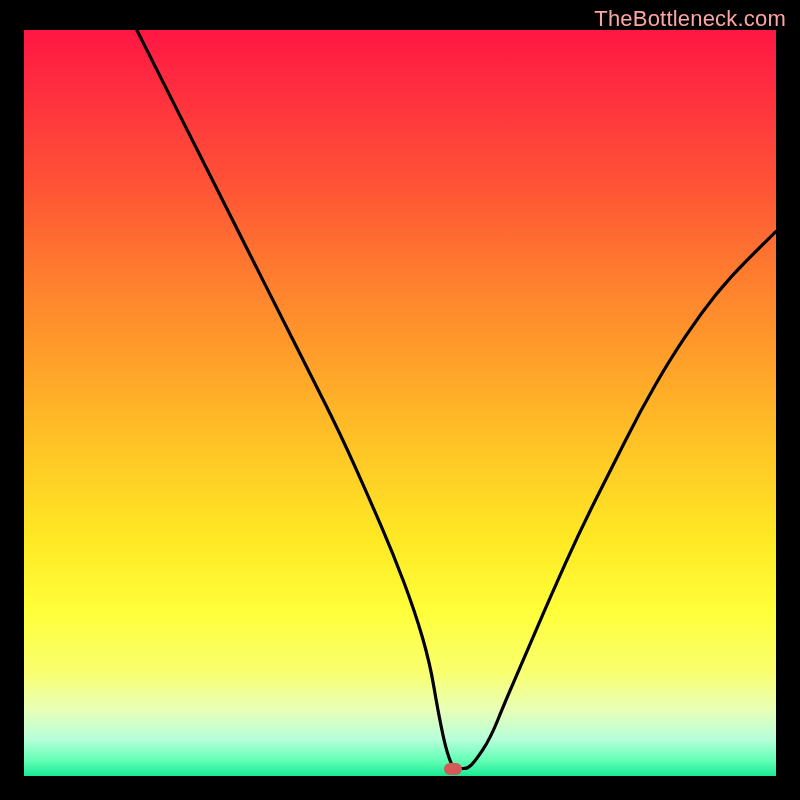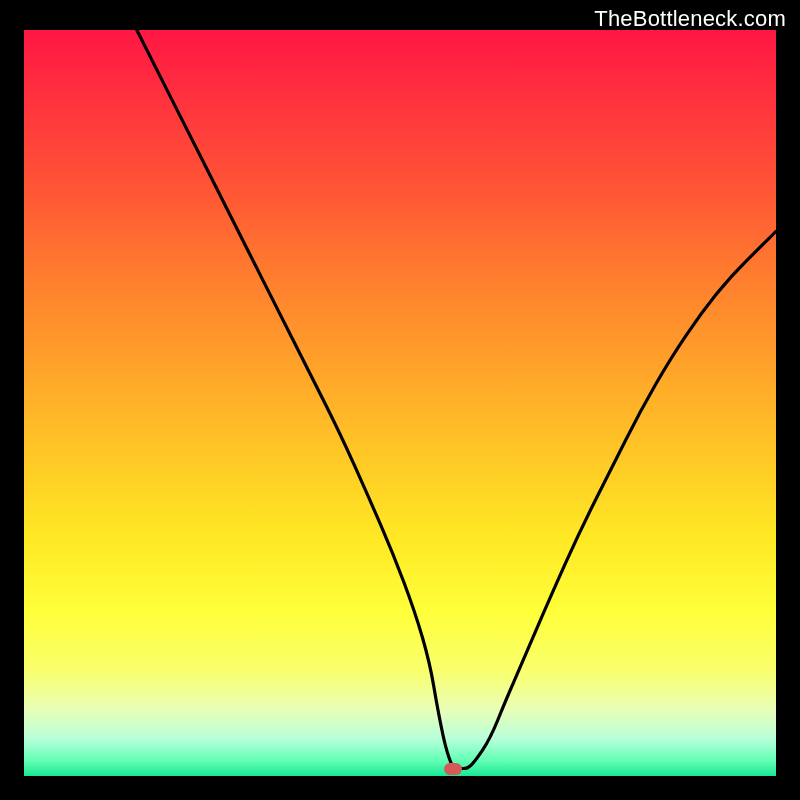--- a/index.html
+++ b/index.html
@@ -14,21 +14,21 @@
   .frame {
     position: relative;
     width: 800px;
     height: 800px;
     background: #000;
   }
   .watermark {
     position: absolute;
     top: 6px;
     right: 14px;
-    color: #ffffff;
+    color: #fca5a5;
     font-size: 22px;
     font-weight: 500;
     letter-spacing: 0.2px;
     z-index: 5;
     user-select: none;
   }
   .plot-area {
     position: absolute;
     left: 24px;
     top: 30px;

